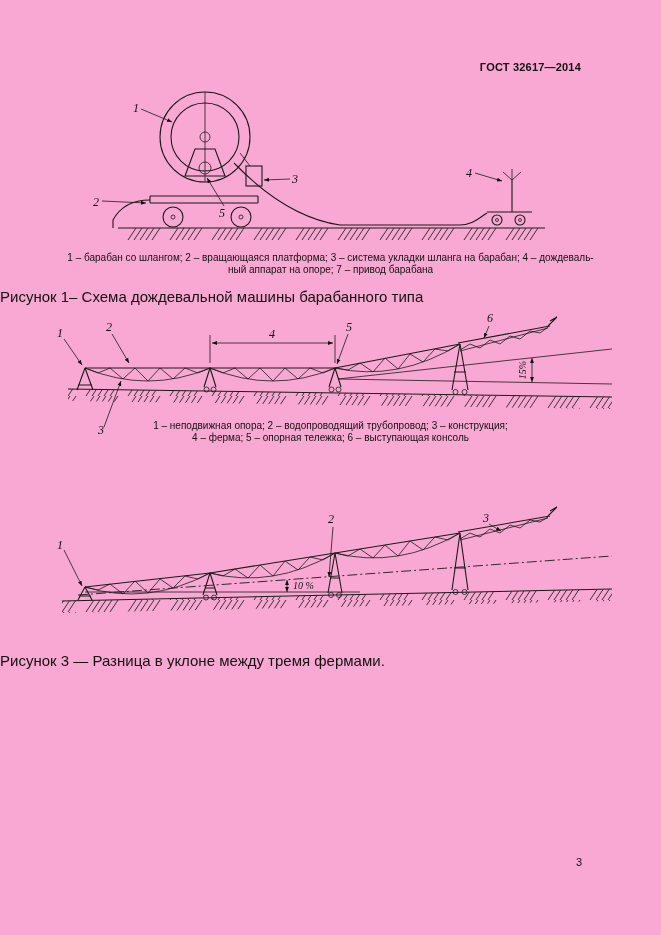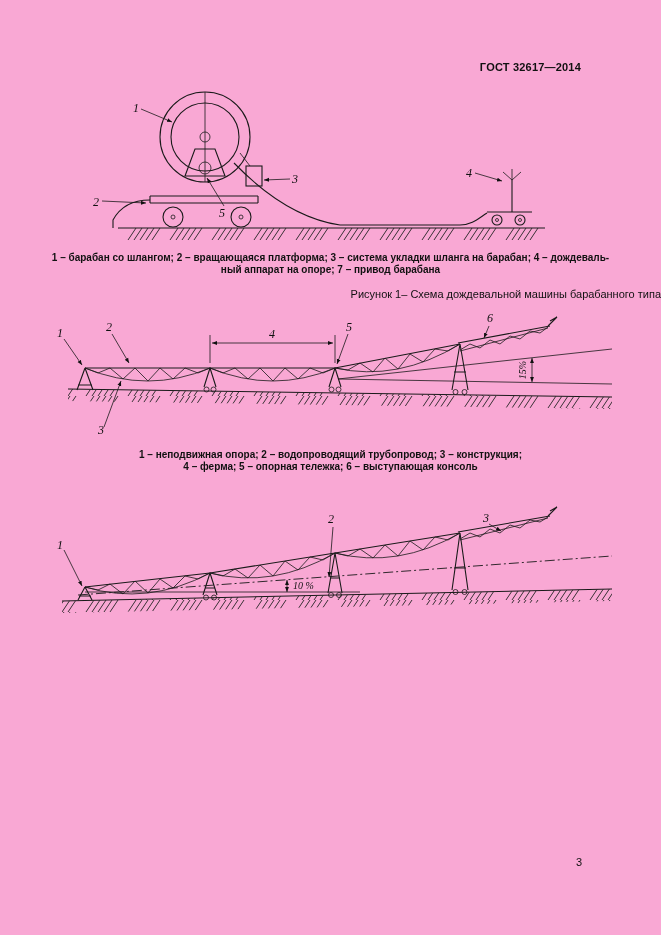--- a/index.html
+++ b/index.html
@@ -6,25 +6,25 @@
   .page{
     position:relative;width:661px;height:935px;background:#f9a8d4;
     margin:0 auto;font-family:"Liberation Sans",sans-serif;color:#111;overflow:hidden;
   }
   .doc-number{
     position:absolute;top:61px;right:80px;font-size:11px;font-weight:bold;letter-spacing:.2px;
   }
   .diagram{position:absolute;left:0;top:0;pointer-events:none;}
   .caption{
     position:absolute;left:0;width:661px;text-align:center;
-    font-size:10px;line-height:12px;color:#111;font-weight:bold;
+    font-size:10px;line-height:12px;color:#111;
   }
   .fig-title{
-    position:absolute;left:0;width:661px;text-align:right;
-    font-size:11px;color:#111;
+    position:absolute;left:0;width:661px;text-align:left;
+    font-size:15px;color:#111;
   }
   .page-number{position:absolute;top:856px;right:79px;font-size:11px;}
   
   .s{stroke:#1a1a1a;stroke-width:1.1;fill:none;}
   .t{stroke:#1a1a1a;stroke-width:.8;fill:none;}
   .ldr{stroke:#1a1a1a;stroke-width:.8;fill:none;}
   .lbl{font:italic 12px "Liberation Serif",serif;fill:#111;}
   .dim{font:italic 10px "Liberation Serif",serif;fill:#111;}
   .cdash{stroke:#1a1a1a;stroke-width:.9;fill:none;stroke-dasharray:10 3 2 3;}
 </style>
@@ -217,20 +217,21 @@
       <text class="lbl" x="483" y="522">3</text>
     </g>
   </svg>
 
   <div class="caption" style="top:252px">
     <div>1 – барабан со шлангом; 2 – вращающаяся платформа; 3 – система укладки шланга на барабан; 4 – дождеваль-</div>
     <div>ный аппарат на опоре; 7 – привод барабана</div>
   </div>
   <div class="fig-title" style="top:288px">Рисунок 1– Схема дождевальной машины барабанного типа</div>
 
-  <div class="caption" style="top:449px">
+  <div class="caption" style="top:420px">
     <div>1 – неподвижная опора; 2 – водопроводящий трубопровод; 3 – конструкция;</div>
     <div>4 – ферма; 5 – опорная тележка; 6 – выступающая консоль</div>
   </div>
 
+  <div class="fig-title" style="top:652px">Рисунок 3 — Разница в уклоне между тремя фермами.</div>
 
   <div class="page-number">3</div>
 </div>
 
 </body></html>

